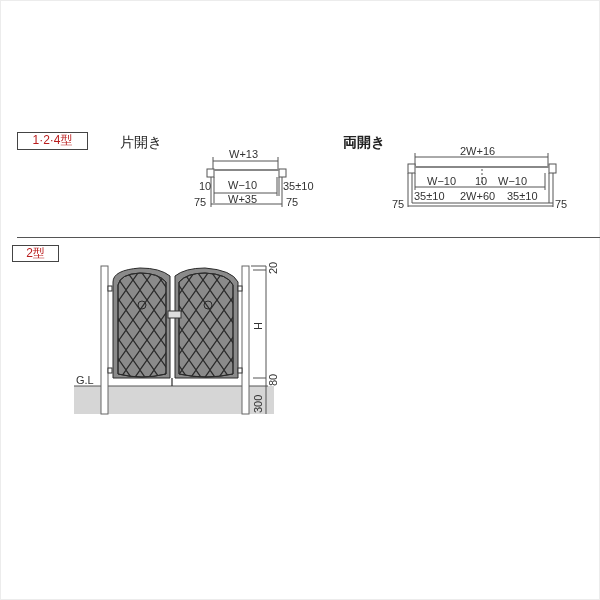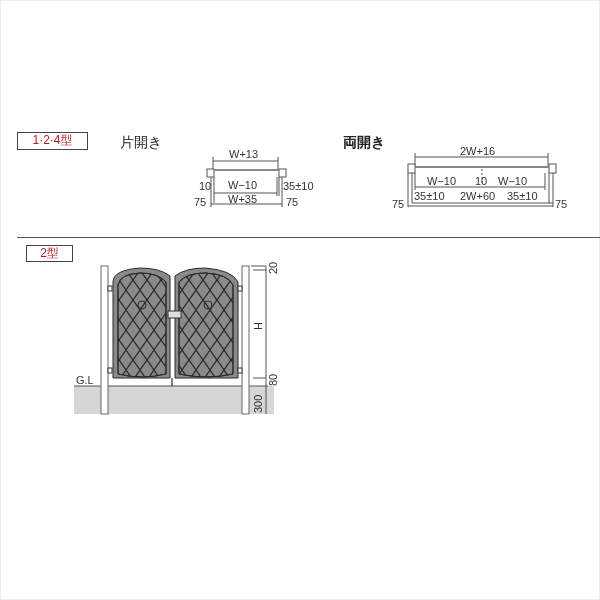--- a/index.html
+++ b/index.html
@@ -85,21 +85,21 @@
     <text x="392" y="208">75</text>
     <text x="414" y="200">35±10</text>
     <text x="460" y="200">2W+60</text>
     <text x="507" y="200">35±10</text>
     <text x="555" y="208">75</text>
   </g>
 </svg>
 
 <div class="hr" style="left:17px; top:237px; width:583px;"></div>
 
-<div class="label-box" style="left:26px; top:245px; width:45px; height:15px;">2型</div>
+<div class="label-box" style="left:12px; top:245px; width:45px; height:15px;">2型</div>
 
 <svg width="600" height="600" viewBox="0 0 600 600">
   <defs>
     <pattern id="lattice" width="14" height="20" patternUnits="userSpaceOnUse">
       <path d="M0 10 L7 0 L14 10 L7 20 Z" fill="none" stroke="#2a2a2a" stroke-width="1.3"></path>
     </pattern>
   </defs>
 
   <rect x="74" y="386" width="200" height="28" fill="#d6d6d6"></rect>
   <line x1="74" y1="386" x2="268" y2="386" stroke="#555" stroke-width="1"></line>

